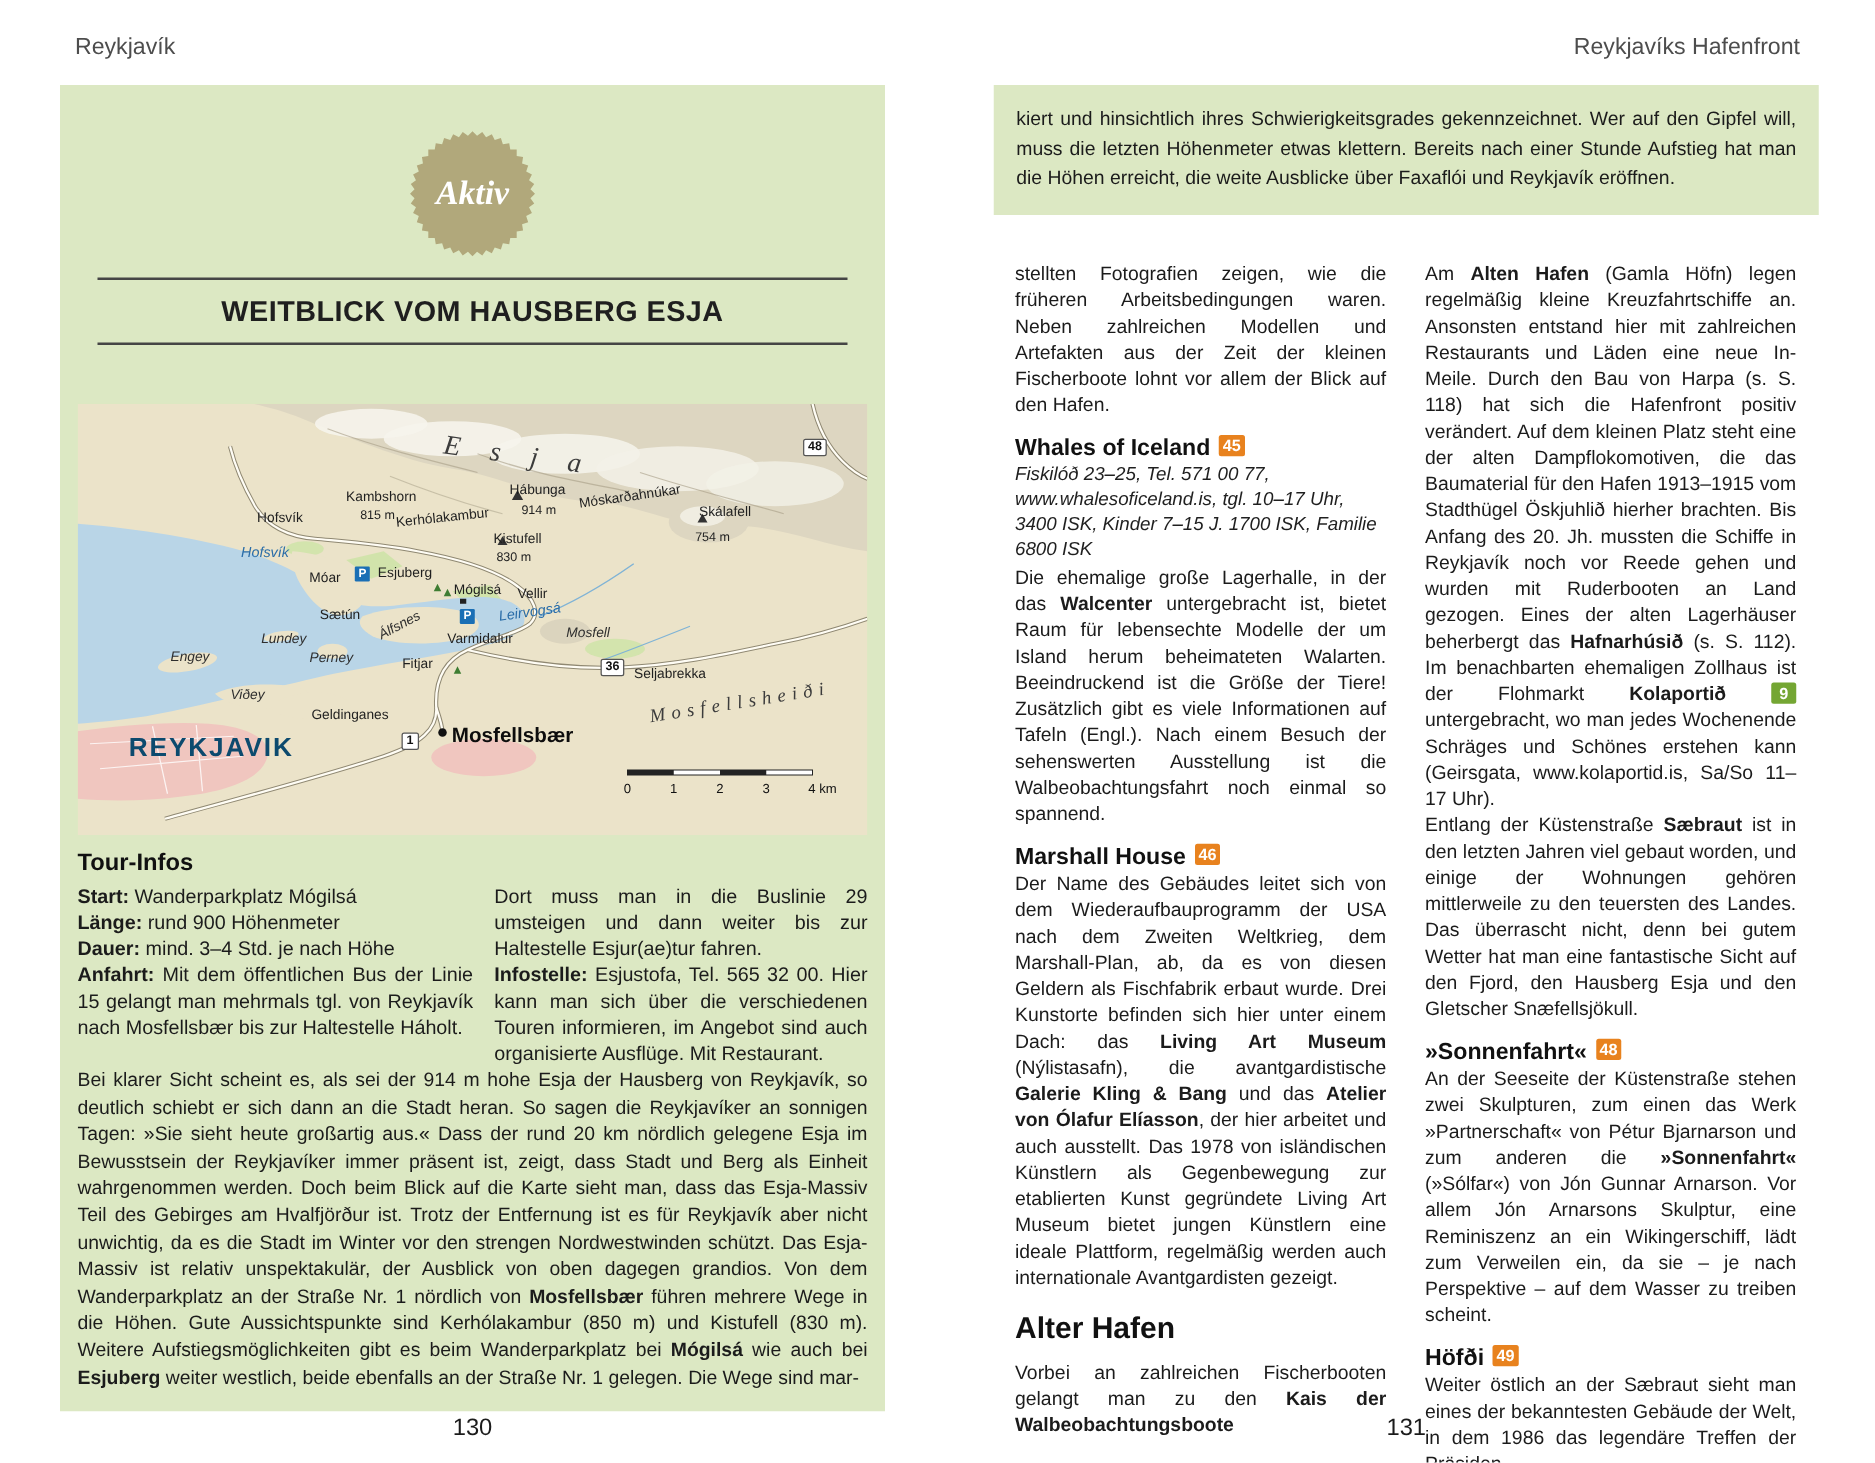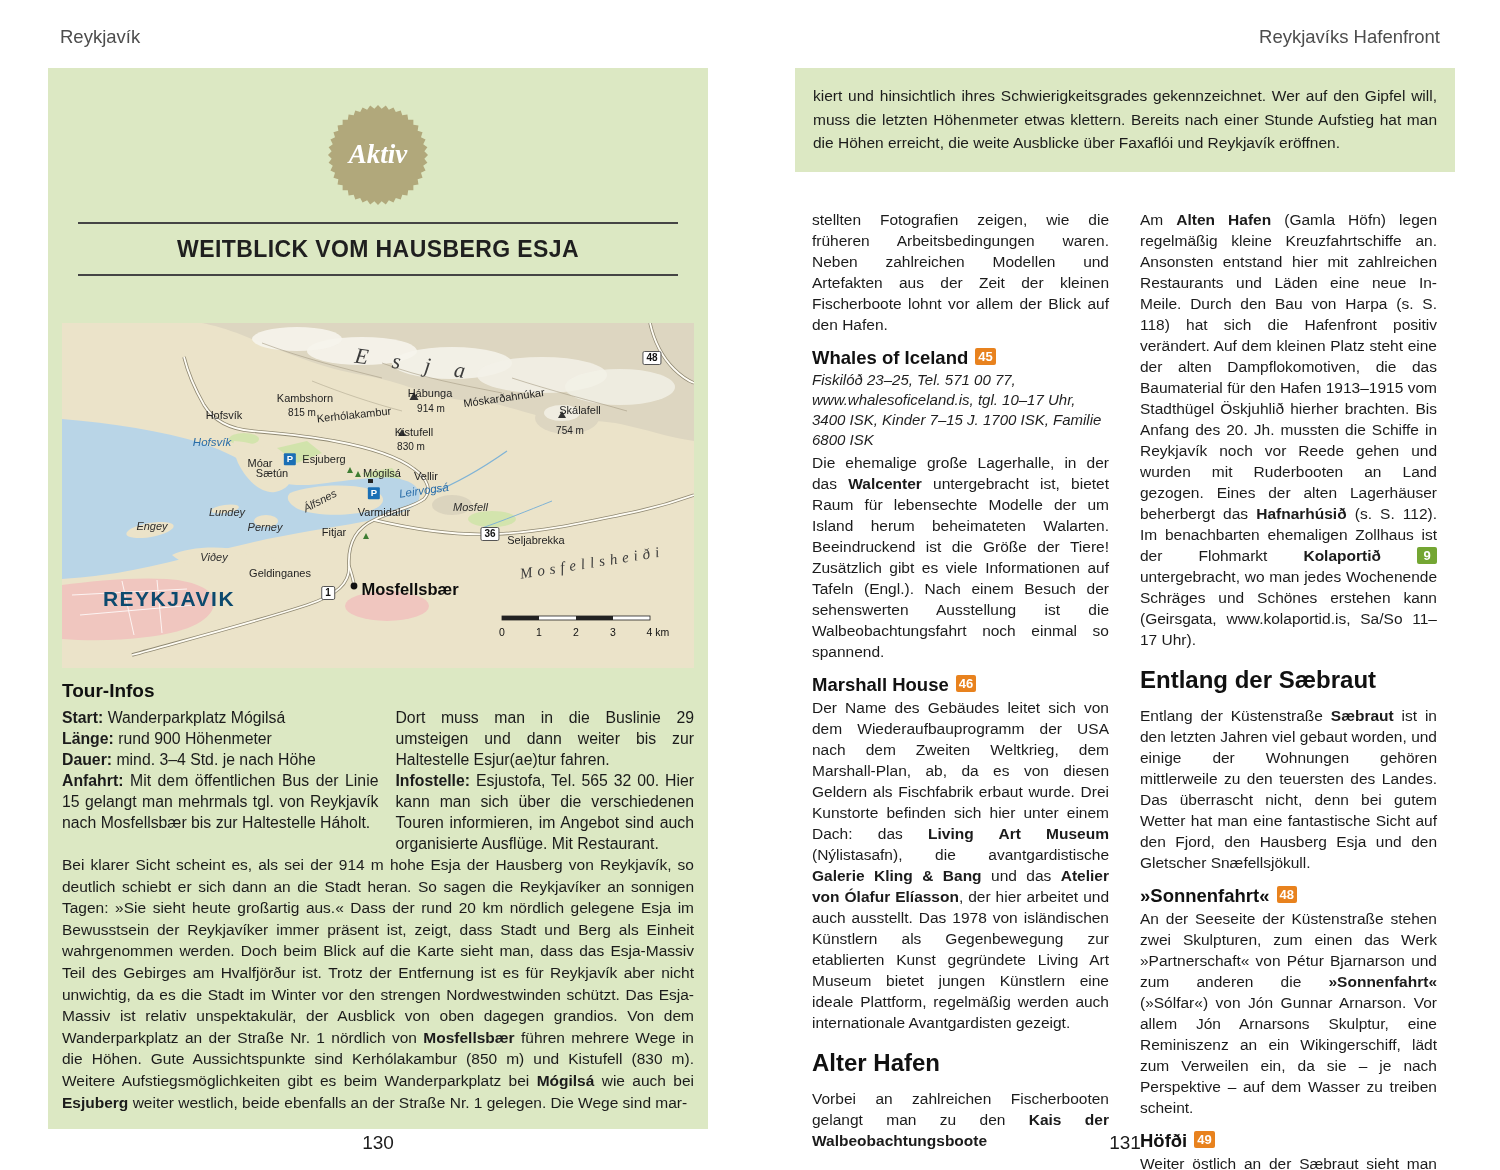--- a/index.html
+++ b/index.html
@@ -171,35 +171,35 @@
         <div class="maplabel ml-place" style="left: 518px; top: 87px;">Skálafell</div>
         <div class="maplabel ml-elev" style="left: 508px; top: 108px;">754 m</div>
         <div class="maplabel ml-place" style="left: 292px; top: 92px; transform: translate(-50%, -50%) rotate(-6deg);">Kerhólakambur</div>
         <div class="maplabel ml-place" style="left: 352px; top: 109px;">Kistufell</div>
         <div class="maplabel ml-elev" style="left: 349px; top: 124px;">830 m</div>
         <div class="maplabel ml-place" style="left: 162px; top: 92px;">Hofsvík</div>
         <div class="maplabel ml-water" style="left: 150px; top: 120px;">Hofsvík</div>
         <div class="maplabel ml-picon" style="left: 228px; top: 136px;">P</div>
         <div class="maplabel ml-place" style="left: 262px; top: 136px;">Esjuberg</div>
         <div class="maplabel ml-place" style="left: 198px; top: 140px;">Móar</div>
-        <div class="maplabel ml-place" style="left: 210px; top: 150px;">Sætún</div>
+        <div class="maplabel ml-place" style="left: 210px; top: 170px;">Sætún</div>
         <div class="maplabel ml-place" style="left: 320px; top: 150px;">Mógilsá</div>
         <div class="maplabel ml-picon" style="left: 312px; top: 170px;">P</div>
         <div class="maplabel ml-place" style="left: 364px; top: 153px;">Vellir</div>
         <div class="maplabel ml-island" style="left: 258px; top: 178px; transform: translate(-50%, -50%) rotate(-28deg);">Álfsnes</div>
         <div class="maplabel ml-water" style="left: 362px; top: 168px; transform: translate(-50%, -50%) rotate(-8deg);">Leirvogsá</div>
         <div class="maplabel ml-place" style="left: 322px; top: 189px;">Varmidalur</div>
         <div class="maplabel ml-island" style="left: 392px; top: 184px; padding-left: 33px;">Mosfell</div>
         <div class="maplabel ml-island" style="left: 165px; top: 189px;">Lundey</div>
         <div class="maplabel ml-island" style="left: 90px; top: 203px;">Engey</div>
         <div class="maplabel ml-island" style="left: 203px; top: 204px;">Perney</div>
         <div class="maplabel ml-place" style="left: 272px; top: 209px;">Fitjar</div>
         <div class="maplabel ml-road" style="left: 428px; top: 211px;">36</div>
         <div class="maplabel ml-place" style="left: 474px; top: 217px;">Seljabrekka</div>
-        <div class="maplabel ml-island" style="left: 152px; top: 234px;">Viðey</div>
+        <div class="maplabel ml-island" style="left: 136px; top: 234px;">Viðey</div>
         <div class="maplabel ml-place" style="left: 218px; top: 250px;">Geldinganes</div>
         <div class="maplabel ml-region2" style="left: 530px; top: 240px; transform: translate(-50%, -50%) rotate(-9deg);">Mosfellsheiði</div>
         <div class="maplabel ml-big" style="left: 107px; top: 275px;">REYKJAVIK</div>
         <div class="maplabel ml-town" style="left: 348px; top: 266px;">Mosfellsbær</div>
         <div class="maplabel ml-road" style="left: 266px; top: 270px;">1</div>
         <div class="maplabel ml-scale" style="left: 440px; top: 309px;">0</div>
         <div class="maplabel ml-scale" style="left: 477px; top: 309px;">1</div>
         <div class="maplabel ml-scale" style="left: 514px; top: 309px;">2</div>
         <div class="maplabel ml-scale" style="left: 551px; top: 309px;">3</div>
         <div class="maplabel ml-scale" style="left: 596px; top: 309px;">4 km</div>
@@ -238,21 +238,20 @@
       <div class="blk-h3">
         <span>Marshall House</span>
         <span class="num-badge">46</span>
       </div>
       <div class="blk-p"><span>Der Name des Gebäudes leitet sich von dem Wiederaufbauprogramm der USA nach dem Zweiten Weltkrieg, dem Marshall-Plan, ab, da es von diesen Geldern als Fischfabrik erbaut wurde. Drei Kunstorte befinden sich hier unter einem Dach: das </span><span class="b">Living Art Museum</span><span> (Nýlistasafn), die avantgardistische </span><span class="b">Galerie Kling &amp; Bang</span><span> und das </span><span class="b">Atelier von Ólafur Elíasson</span><span>, der hier arbeitet und auch ausstellt. Das 1978 von isländischen Künstlern als Gegenbewegung zur etablierten Kunst gegründete Living Art Museum bietet jungen Künstlern eine ideale Plattform, regelmäßig werden auch internationale Avantgardisten gezeigt.</span></div>
       <div class="blk-h2">Alter Hafen</div>
       <div class="blk-p"><span>Vorbei an zahlreichen Fischerbooten gelangt man zu den </span><span class="b">Kais der Walbeobachtungsboote</span></div>
     </div>
   <div class="rcol">
       <div class="blk-p"><span>Am </span><span class="b">Alten Hafen</span><span> (Gamla Höfn) legen regelmäßig kleine Kreuzfahrtschiffe an. Ansonsten entstand hier mit zahlreichen Restaurants und Läden eine neue In-Meile. Durch den Bau von Harpa (s. S. 118) hat sich die Hafenfront positiv verändert. Auf dem kleinen Platz steht eine der alten Dampflokomotiven, die das Baumaterial für den Hafen 1913–1915 vom Stadthügel Öskjuhlið hierher brachten. Bis Anfang des 20. Jh. mussten die Schiffe in Reykjavík noch vor Reede gehen und wurden mit Ruderbooten an Land gezogen. Eines der alten Lagerhäuser beherbergt das </span><span class="b">Hafnarhúsið</span><span> (s. S. 112). Im benachbarten ehemaligen Zollhaus ist der Flohmarkt </span><span class="b">Kolaportið</span><span> </span><span class="num-badge green">9</span><span> untergebracht, wo man jedes Wochenende Schräges und Schönes erstehen kann (Geirsgata, www.kolaportid.is, Sa/So 11–17 Uhr).</span></div>
-      <div class="blk-h2">Entlang der Sæbraut</div>
       <div class="blk-p"><span>Entlang der Küstenstraße </span><span class="b">Sæbraut</span><span> ist in den letzten Jahren viel gebaut worden, und einige der Wohnungen gehören mittlerweile zu den teuersten des Landes. Das überrascht nicht, denn bei gutem Wetter hat man eine fantastische Sicht auf den Fjord, den Hausberg Esja und den Gletscher Snæfellsjökull.</span></div>
       <div class="blk-h3">
         <span>»Sonnenfahrt«</span>
         <span class="num-badge">48</span>
       </div>
       <div class="blk-p"><span>An der Seeseite der Küstenstraße stehen zwei Skulpturen, zum einen das Werk »Partnerschaft« von Pétur Bjarnarson und zum anderen die </span><span class="b">»Sonnenfahrt«</span><span> (»Sólfar«) von Jón Gunnar Arnarson. Vor allem Jón Arnarsons Skulptur, eine Reminiszenz an ein Wikingerschiff, lädt zum Verweilen ein, da sie – je nach Perspektive – auf dem Wasser zu treiben scheint.</span></div>
       <div class="blk-h3">
         <span>Höfði</span>
         <span class="num-badge">49</span>
       </div>

